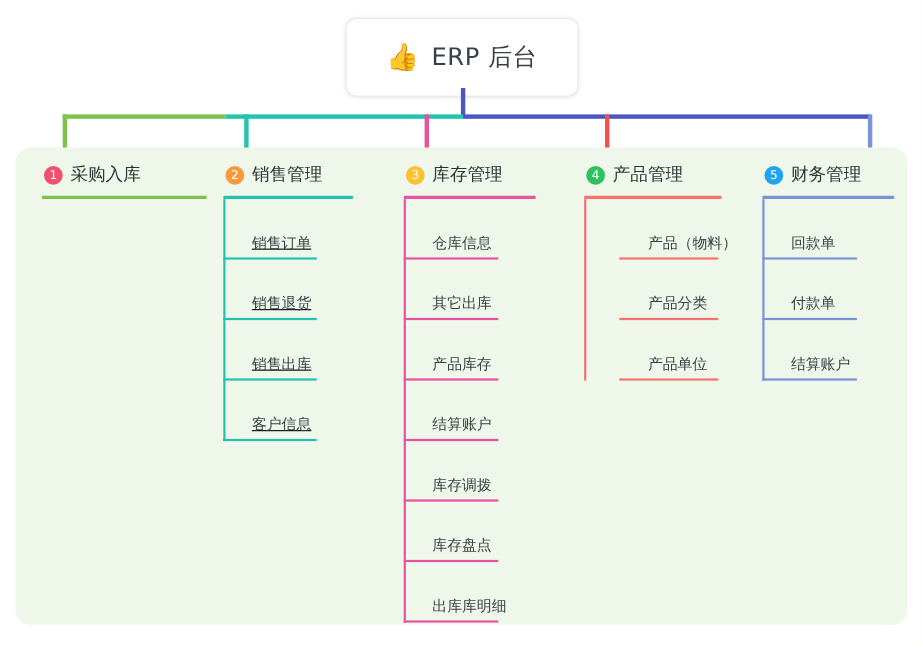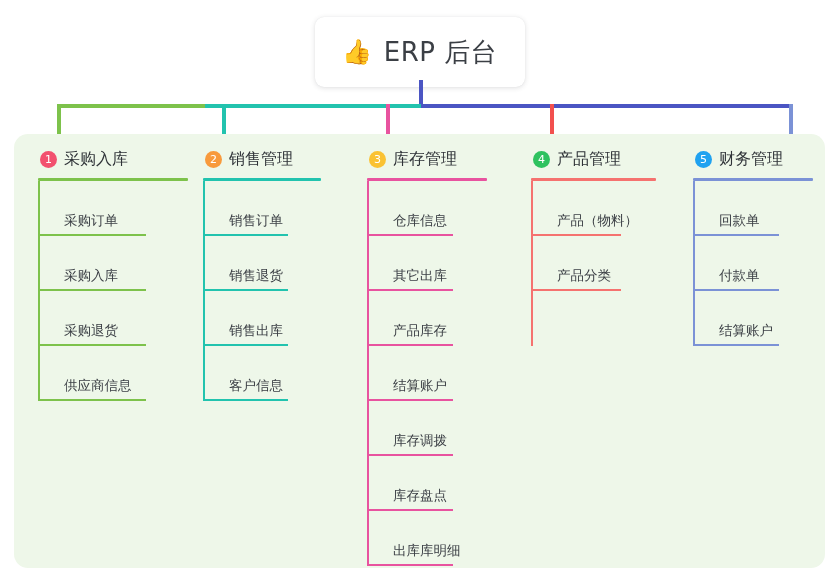--- a/index.html
+++ b/index.html
@@ -19,21 +19,21 @@
     width:210px;height:70px;
     background:#ffffff;
     border-radius:9px;
     box-shadow:0 1px 5px rgba(60,64,67,.16), 0 0 1px rgba(60,64,67,.10);
     display:flex;align-items:center;justify-content:center;
     box-sizing:border-box;
   }
   .root-inner{display:flex;align-items:center;gap:11px;}
   .root-emoji{font-size:24px;line-height:1;}
   .root-title{
-    font-size:26px;color:#3b3f45;letter-spacing:.5px;
+    font-size:22px;color:#3b3f45;letter-spacing:.5px;
     white-space:nowrap;
   }
 
   
   .trunk{position:absolute;width:4px;background:#4b55c3;}
   .hseg{position:absolute;height:4px;}
   .drop{position:absolute;width:4px;}
 
   
   .panel{
@@ -104,47 +104,28 @@
     </div>
 
   <div class="panel">
     <div id="columns">
         <div class="col" style="left: 24px; top: 12px; width: 150px;">
           <div class="col-head">
             <span class="badge" style="background: rgb(242, 80, 110);">1</span>
             <span class="col-title">采购入库</span>
           </div>
           <div class="head-rule" style="background: rgb(125, 194, 75); width: 150px;"></div>
-          <div class="items" style="height: 220px;">
-            <div class="spine" style="background: rgb(125, 194, 75); height: 220px;"></div>
-            <div class="item">
-              <span class="item-label">采购订单</span>
-              <div class="item-rule" style="background: rgb(125, 194, 75); width: 108px;"></div>
-            </div>
-            <div class="item">
-              <span class="item-label">采购入库</span>
-              <div class="item-rule" style="background: rgb(125, 194, 75); width: 108px;"></div>
-            </div>
-            <div class="item">
-              <span class="item-label">采购退货</span>
-              <div class="item-rule" style="background: rgb(125, 194, 75); width: 108px;"></div>
-            </div>
-            <div class="item">
-              <span class="item-label">供应商信息</span>
-              <div class="item-rule" style="background: rgb(125, 194, 75); width: 108px;"></div>
-            </div>
-          </div>
         </div>
         <div class="col" style="left: 189px; top: 12px; width: 118px;">
           <div class="col-head">
             <span class="badge" style="background: rgb(248, 154, 60);">2</span>
             <span class="col-title">销售管理</span>
           </div>
           <div class="head-rule" style="background: rgb(34, 195, 174); width: 118px;"></div>
-          <div class="items" style="height: 244px;">
+          <div class="items" style="height: 244px; text-decoration: underline;">
             <div class="spine" style="background: rgb(34, 195, 174); height: 220px;"></div>
             <div class="item">
               <span class="item-label">销售订单</span>
               <div class="item-rule" style="background: rgb(34, 195, 174); width: 85px;"></div>
             </div>
             <div class="item">
               <span class="item-label">销售退货</span>
               <div class="item-rule" style="background: rgb(34, 195, 174); width: 85px;"></div>
             </div>
             <div class="item">
@@ -194,28 +175,32 @@
               <div class="item-rule" style="background: rgb(232, 83, 159); width: 86px;"></div>
             </div>
           </div>
         </div>
         <div class="col" style="left: 517px; top: 12px; width: 125px;">
           <div class="col-head">
             <span class="badge" style="background: rgb(46, 194, 95);">4</span>
             <span class="col-title">产品管理</span>
           </div>
           <div class="head-rule" style="background: rgb(245, 114, 111); width: 125px;"></div>
-          <div class="items" style="height: 165px;">
+          <div class="items" style="height: 165px; padding-left: 32px;">
             <div class="spine" style="background: rgb(245, 114, 111); height: 165px;"></div>
             <div class="item">
               <span class="item-label">产品（物料）</span>
               <div class="item-rule" style="background: rgb(245, 114, 111); width: 90px;"></div>
             </div>
             <div class="item">
               <span class="item-label">产品分类</span>
+              <div class="item-rule" style="background: rgb(245, 114, 111); width: 90px;"></div>
+            </div>
+            <div class="item">
+              <span class="item-label">产品单位</span>
               <div class="item-rule" style="background: rgb(245, 114, 111); width: 90px;"></div>
             </div>
           </div>
         </div>
         <div class="col" style="left: 679px; top: 12px; width: 120px;">
           <div class="col-head">
             <span class="badge" style="background: rgb(31, 162, 240);">5</span>
             <span class="col-title">财务管理</span>
           </div>
           <div class="head-rule" style="background: rgb(123, 146, 214); width: 120px;"></div>

